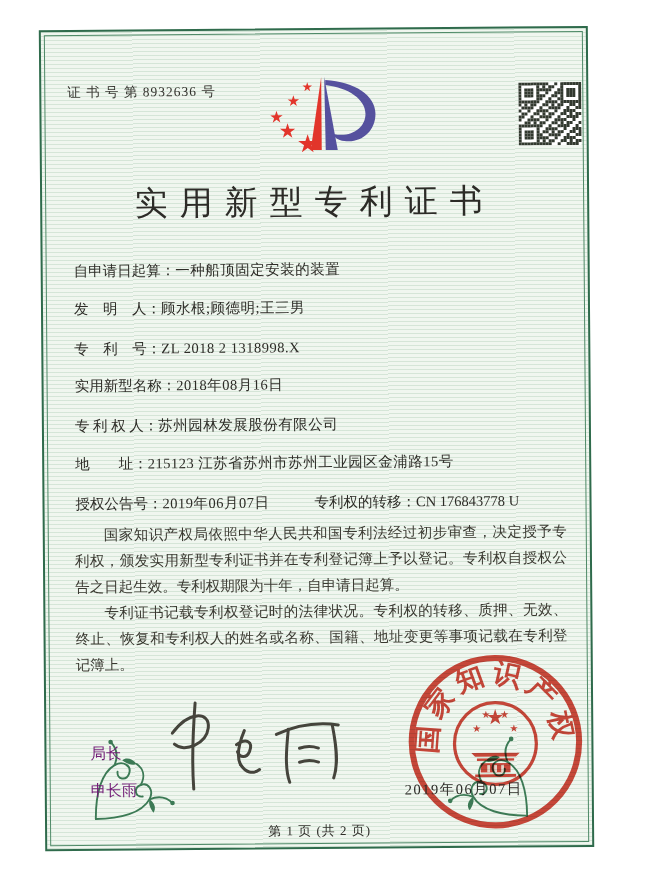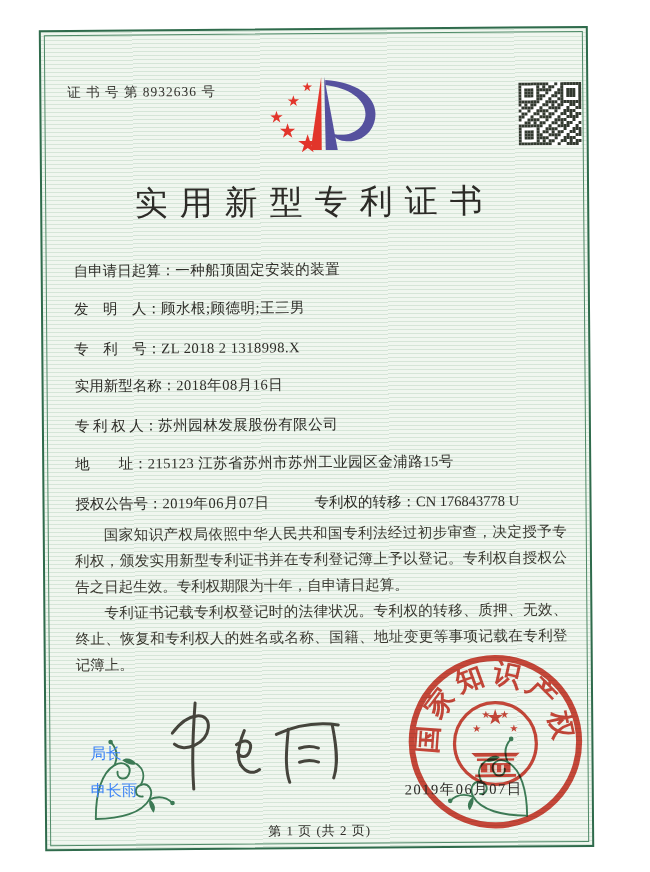--- a/index.html
+++ b/index.html
@@ -29,21 +29,21 @@
     font-size:33px;letter-spacing:12px;color:#2c2b27;font-weight:500;white-space:nowrap;
   }
   .field{left:75px;font-size:14.5px;line-height:20px;color:#2d2c27;white-space:nowrap;}
   .field .val{letter-spacing:0.5px;}
   .grant .val{display:inline-block;width:152px;letter-spacing:0.5px;}
   .paras{
     left:74px;top:520px;width:492px;font-size:14.5px;line-height:26px;
     text-align:justify;color:#3a3931;
   }
   .paras p{margin:0;text-indent:2em;}
-  .signer{left:88px;top:733px;font-size:15.5px;line-height:37px;color:#3b82f6;font-family:Liberation Serif, serif;}
+  .signer{left:88px;top:733px;font-size:15.5px;line-height:37px;color:#701a75;font-family:Liberation Serif, serif;}
   .signature{left:148px;top:694px;width:215px;height:106px;}
   .seal{left:400px;top:650px;width:186px;height:186px;mix-blend-mode:multiply;opacity:0.92;}
   .seal-date{left:402px;top:781px;font-size:14.5px;letter-spacing:1.5px;color:#2b2a26;z-index:5;}
   .footer{left:42px;top:822px;width:549px;text-align:center;font-size:13px;color:#2e2d29;letter-spacing:1px;}
   .flourish{width:96px;height:96px;}
   .flourish.br{right:61px;bottom:26px;}
   .flourish.bl{left:45px;bottom:26px;transform:scaleX(-1);}
 </style>
 </head>
 <body>

